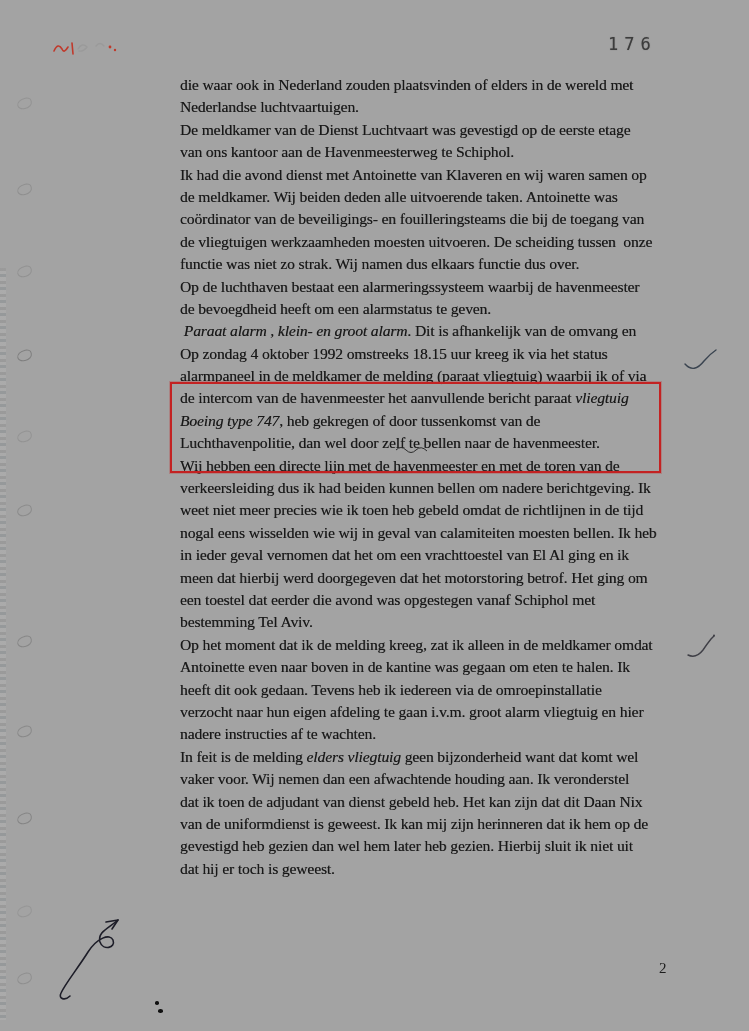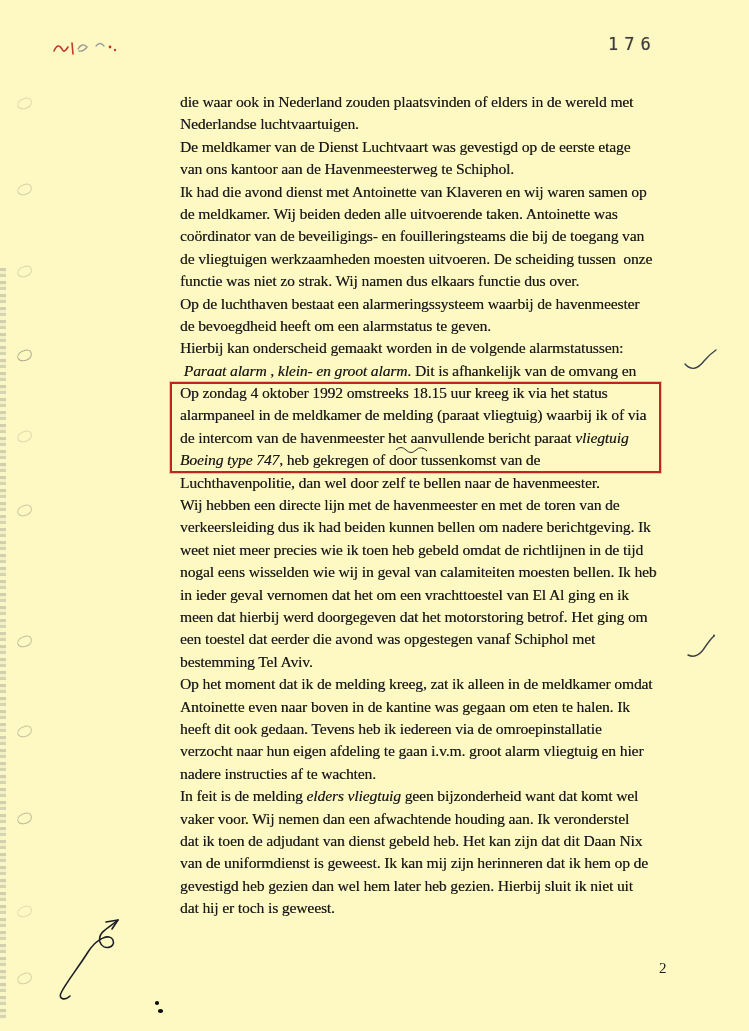--- a/index.html
+++ b/index.html
@@ -1,30 +1,29 @@
 <!DOCTYPE html>
 <html><head>
 <meta charset="utf-8">
 <style>
   html,body{margin:0;padding:0;background:#e8e8e8;}
   #page{
     position:relative;
     width:749px;height:1031px;
-    background:#fef9c3;
+    background:#a3a3a3;
     overflow:hidden;
     font-family:"Liberation Serif", serif;
   }
   
   #text-block{
     position:absolute;left:180px;top:74px;
     font-size:15.5px;line-height:22.4px;
     color:#181818;
     letter-spacing:-0.1px;
     text-shadow:0.3px 0 0 rgba(25,25,25,.6);
-    margin-top:17px;
   }
   .tl{height:22.4px;white-space:pre;}
   .it{font-style:italic;}
   
   #red-box{
     position:absolute;left:170px;top:382px;width:487px;height:87px;
     border:2px solid #c32222;
     box-shadow:0 0 0 1px rgba(195,34,34,.25);
     pointer-events:none;
   }
@@ -79,21 +78,20 @@
       <div class="tl"><span>Nederlandse luchtvaartuigen.</span></div>
       <div class="tl"><span>De meldkamer van de Dienst Luchtvaart was gevestigd op de eerste etage</span></div>
       <div class="tl"><span>van ons kantoor aan de Havenmeesterweg te Schiphol.</span></div>
       <div class="tl"><span>Ik had die avond dienst met Antoinette van Klaveren en wij waren samen op</span></div>
       <div class="tl"><span>de meldkamer. Wij beiden deden alle uitvoerende taken. Antoinette was</span></div>
       <div class="tl"><span>coördinator van de beveiligings- en fouilleringsteams die bij de toegang van</span></div>
       <div class="tl"><span>de vliegtuigen werkzaamheden moesten uitvoeren. De scheiding tussen  onze</span></div>
       <div class="tl"><span>functie was niet zo strak. Wij namen dus elkaars functie dus over.</span></div>
       <div class="tl"><span>Op de luchthaven bestaat een alarmeringssysteem waarbij de havenmeester</span></div>
       <div class="tl"><span>de bevoegdheid heeft om een alarmstatus te geven.</span></div>
-      <div class="tl"><span>Hierbij kan onderscheid gemaakt worden in de volgende alarmstatussen:</span></div>
       <div class="tl"><span> </span><span class="it">Paraat alarm , klein- en groot alarm</span><span>. Dit is afhankelijk van de omvang en</span></div>
       <div class="tl"><span>Op zondag 4 oktober 1992 omstreeks 18.15 uur kreeg ik via het status</span></div>
       <div class="tl"><span>alarmpaneel in de meldkamer de melding (paraat vliegtuig) waarbij ik of via</span></div>
       <div class="tl"><span>de intercom van de havenmeester het aanvullende bericht paraat </span><span class="it">vliegtuig</span></div>
       <div class="tl"><span class="it">Boeing type 747</span><span>, heb gekregen of door tussenkomst van de</span></div>
       <div class="tl"><span>Luchthavenpolitie, dan wel door zelf te bellen naar de havenmeester.</span></div>
       <div class="tl"><span>Wij hebben een directe lijn met de havenmeester en met de toren van de</span></div>
       <div class="tl"><span>verkeersleiding dus ik had beiden kunnen bellen om nadere berichtgeving. Ik</span></div>
       <div class="tl"><span>weet niet meer precies wie ik toen heb gebeld omdat de richtlijnen in de tijd</span></div>
       <div class="tl"><span>nogal eens wisselden wie wij in geval van calamiteiten moesten bellen. Ik heb</span></div>

